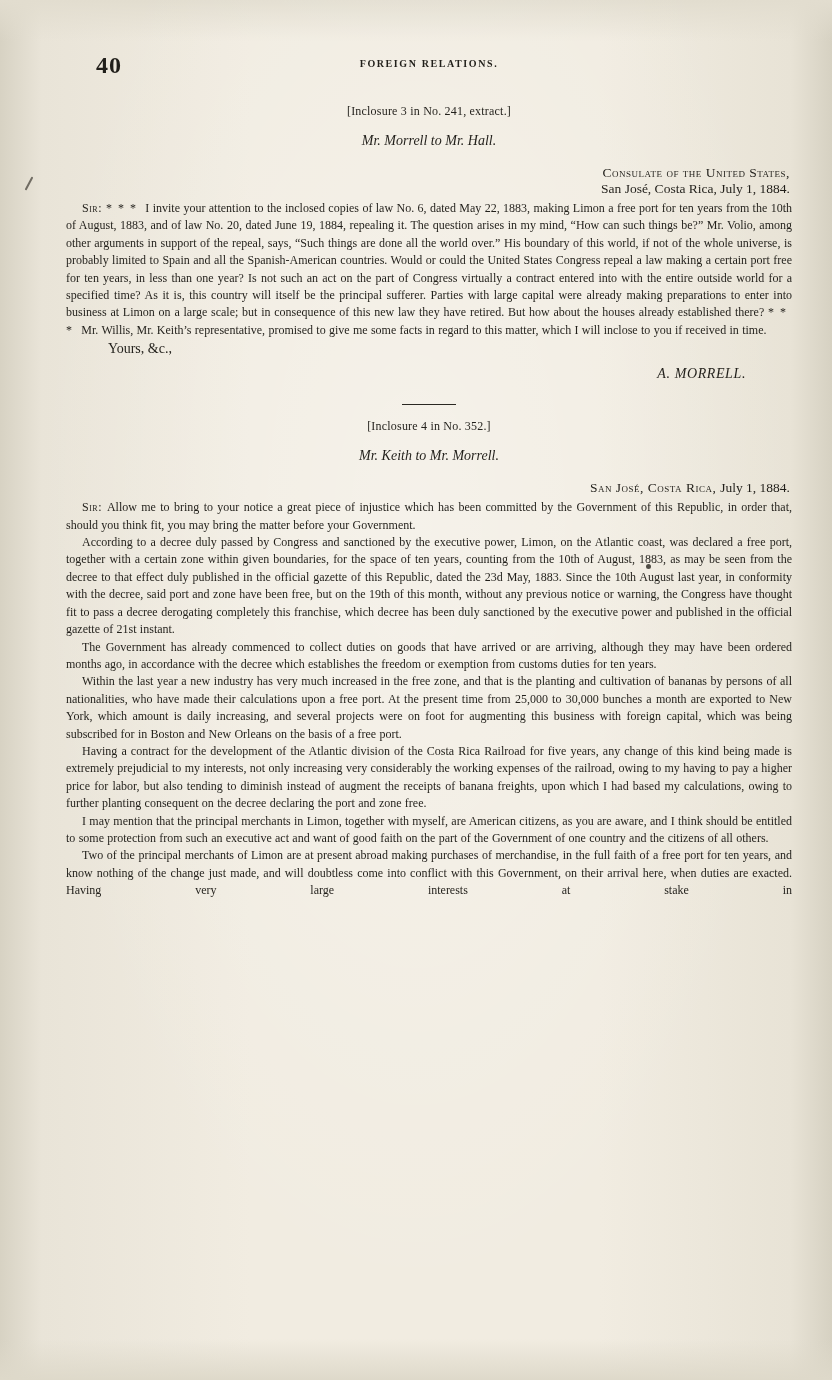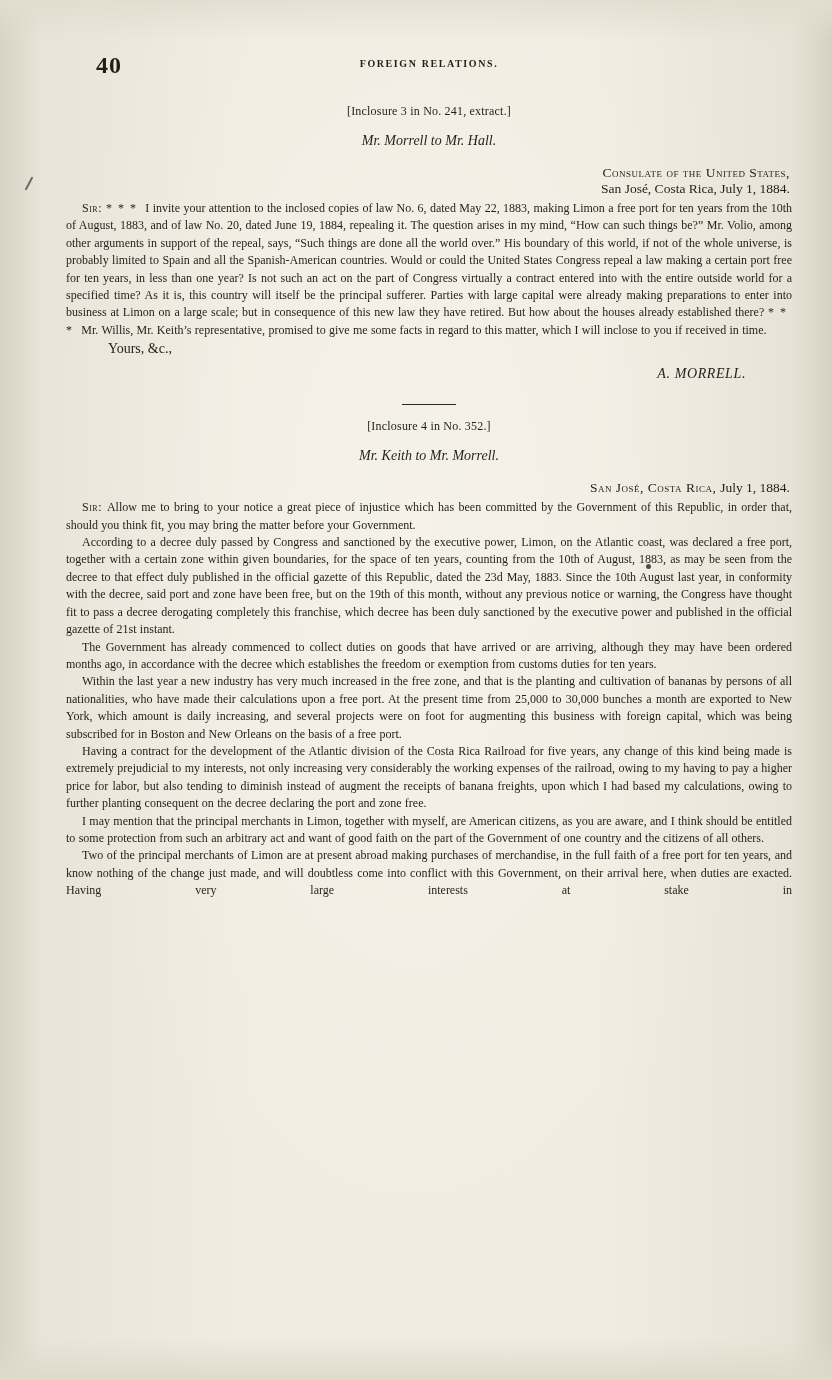--- a/index.html
+++ b/index.html
@@ -104,17 +104,17 @@
     <div class="inclosure-heading">[Inclosure 4 in No. 352.]</div>
     <div class="letter-title">Mr. Keith to Mr. Morrell.</div>
     <div class="dateline">
       <div class="line"><span class="sc">San José, Costa Rica, </span><span class="it">July 1, 1884.</span></div>
     </div>
     <p class="body-para"><span class="sc">Sir: </span><span>Allow me to bring to your notice a great piece of injustice which has been committed by the Government of this Republic, in order that, should you think fit, you may bring the matter before your Government.</span></p>
     <p class="body-para"><span>According to a decree duly passed by Congress and sanctioned by the executive power, Limon, on the Atlantic coast, was declared a free port, together with a certain zone within given boundaries, for the space of </span><span class="it">ten years</span><span>, counting from the 10th of August, 1883, as may be seen from the decree to that effect duly published in the official gazette of this Republic, dated the 23d May, 1883. Since the 10th August last year, in conformity with the decree, said port and zone have been free, but on the 19th of this month, without any previous notice or warning, the Congress have thought fit to pass a decree derogating completely this franchise, which decree has been duly sanctioned by the executive power and published in the official gazette of 21st instant.</span></p>
     <p class="body-para"><span>The Government has already commenced to collect duties on goods that have arrived or are arriving, although they may have been ordered months ago, in accordance with the decree which establishes the freedom or exemption from customs duties for </span><span class="it">ten years</span><span>.</span></p>
     <p class="body-para"><span>Within the last year a new industry has very much increased in the free zone, and that is the planting and cultivation of bananas by persons of all nationalities, who have made their calculations upon a free port. At the present time from 25,000 to 30,000 bunches a month are exported to New York, which amount is daily increasing, and several projects were on foot for augmenting this business with foreign capital, which was being subscribed for in Boston and New Orleans on the basis of a free port.</span></p>
     <p class="body-para"><span>Having a contract for the development of the Atlantic division of the Costa Rica Railroad for five years, any change of this kind being made is extremely prejudicial to my interests, not only increasing very considerably the working expenses of the railroad, owing to my having to pay a higher price for labor, but also tending to diminish instead of augment the receipts of banana freights, upon which I had based my calculations, owing to further planting consequent on the decree declaring the port and zone free.</span></p>
-    <p class="body-para"><span>I may mention that the principal merchants in Limon, together with myself, are American citizens, as you are aware, and I think should be entitled to some protection from such an arbitrary act and want of good faith on the part of the Government of one country and the citizens of all others.</span></p>
+    <p class="body-para"><span>I may mention that the principal merchants in Limon, together with myself, are American citizens, as you are aware, and I think should be entitled to some protection from such an executive act and want of good faith on the part of the Government of one country and the citizens of all others.</span></p>
     <p class="body-para last-full"><span>Two of the principal merchants of Limon are at present abroad making purchases of merchandise, in the full faith of a free port for </span><span class="it">ten years</span><span>, and know nothing of the change just made, and will doubtless come into conflict with this Government, on their arrival here, when duties are exacted. Having very large interests at stake in</span></p>
   </section>
 
 </div>
 
 </body></html>

